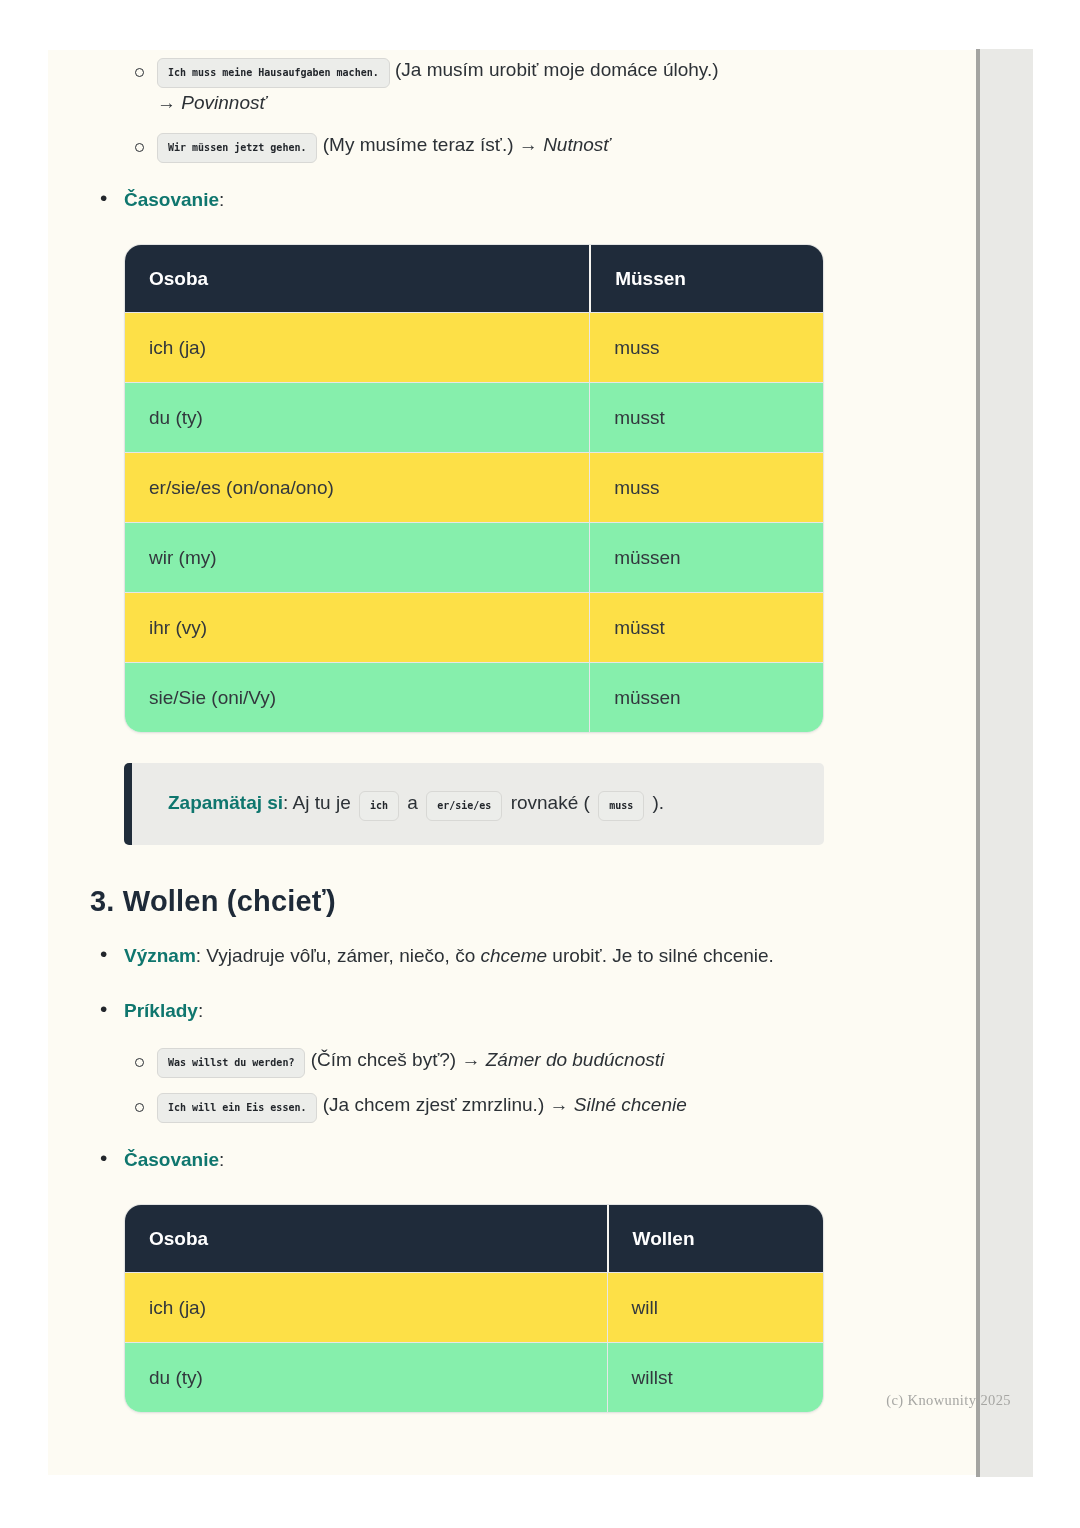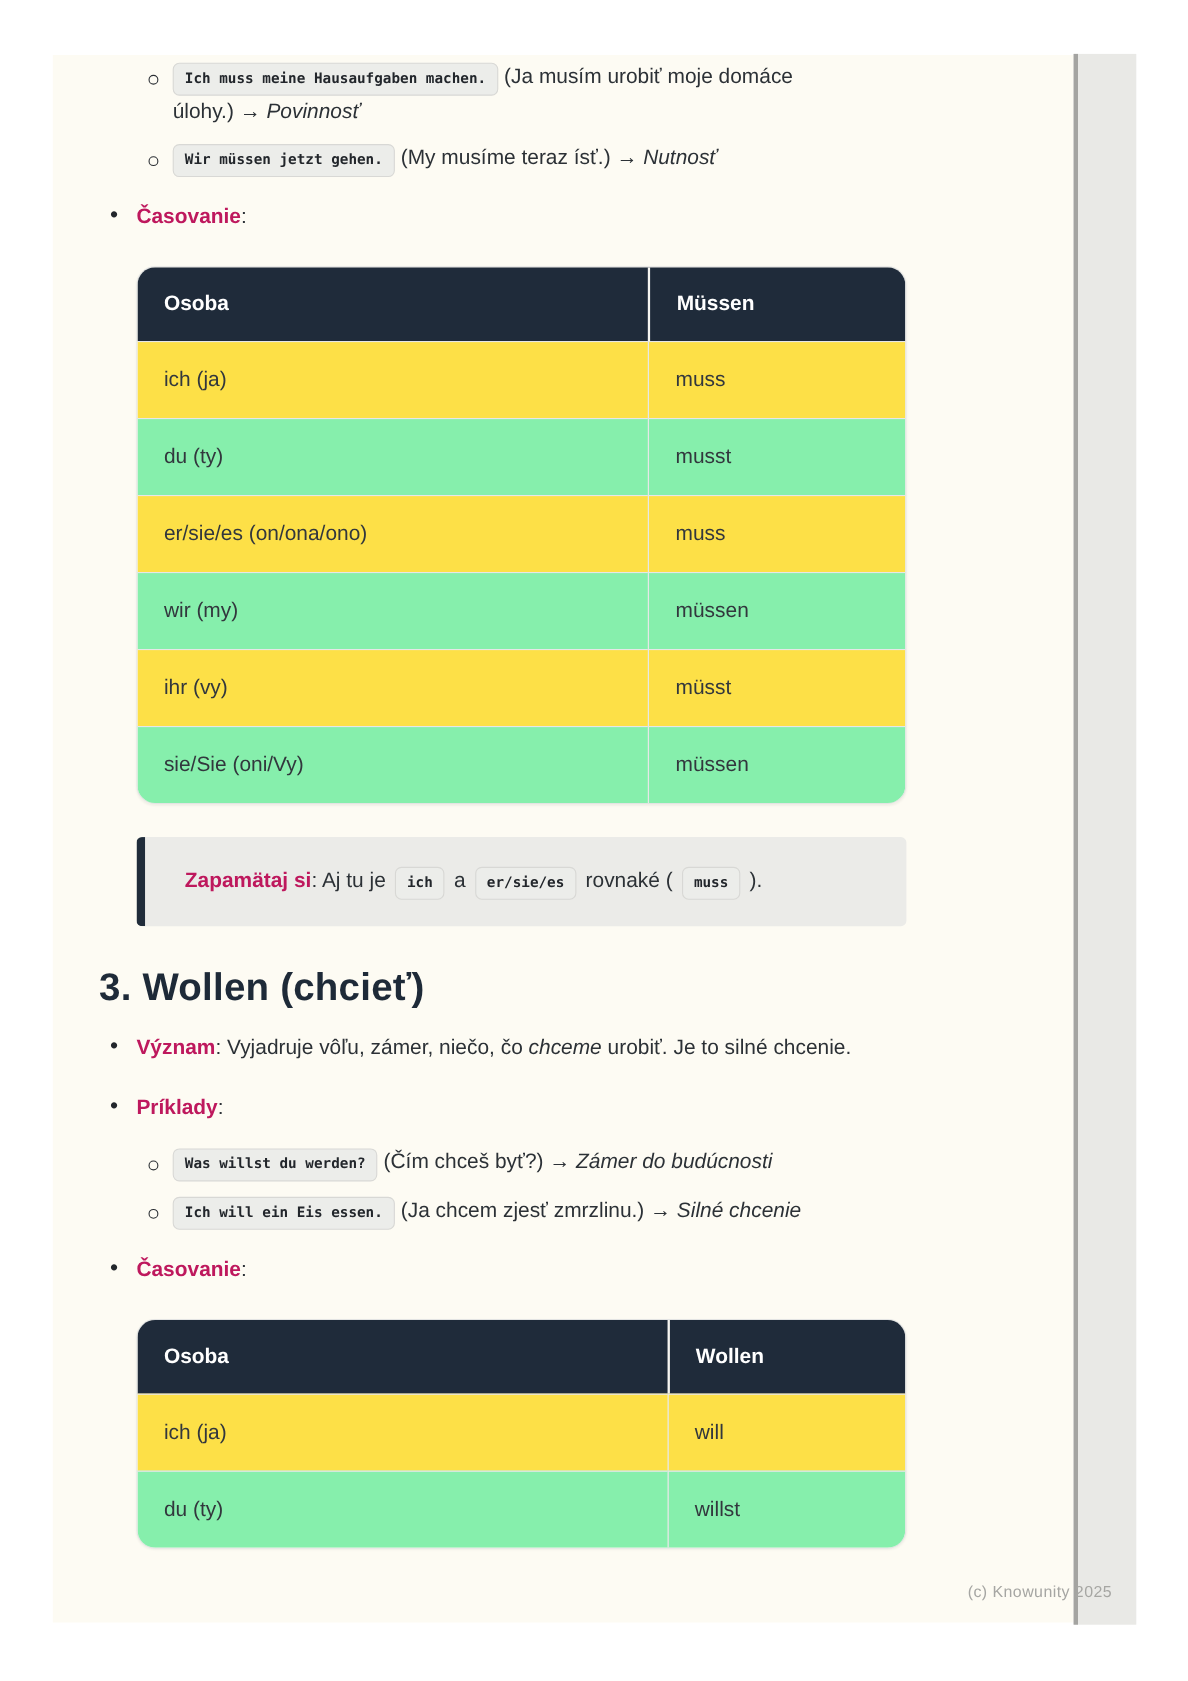--- a/index.html
+++ b/index.html
@@ -36,26 +36,26 @@
   .sub-list { margin-left:10px; }
   .l2 { padding-left:23px; }
   .l2 > .m2 {
     position:absolute; left:1px; top:13px;
     width:9px; height:9px;
     border:1.7px solid #2b2f34; border-radius:50%;
     display:block;
   }
   .ex-item + .ex-item { margin-top:12px; }
   .narrow { max-width:575px; }
-  .b-label { font-weight:700; color:#be185d; }
+  .b-label { font-weight:700; color:#0f766e; }
   em.tag { font-style:italic; }
   
   .chip {
     font-family:"DejaVu Sans Mono","Liberation Mono",monospace;
-    font-size:13px; font-weight:700; color:#22262b;
+    font-size:10px; font-weight:700; color:#22262b;
     background:#ecedea;
     border:1px solid #d8d8d5;
     border-radius:6px;
     padding:4px 10px 5px 10px;
     white-space:nowrap;
     display:inline-block;
     line-height:19px;
     vertical-align:baseline;
   }
   
@@ -98,40 +98,41 @@
     background:#ebebe8;
     border-left:8px solid #202c3a;
     border-radius:5px;
     padding:24px 18px 24px 36px;
     font-size:19px; line-height:31px;
   }
   .callout .chip { margin:0 3px; }
   
   h2.sec {
     margin-top:38px; margin-left:-34px;
-    font-size:35px; line-height:36px;
+    font-size:29px; line-height:36px;
     font-weight:700; color:#1e2a38;
     letter-spacing:0.2px;
   }
   
   .edge-strip {
     position:absolute;
     left:976px; top:49px;
     width:57px; height:1428px;
     background:#e9e9e6;
     border-left:4px solid #a4a4a1;
   }
   
   .watermark {
     position:absolute;
-    top:1440px; right:69px;
+    top:1392px; right:69px;
     font-size:14.5px; letter-spacing:0.4px;
     color:#a6a6a3;
     z-index:5;
     white-space:nowrap;
+    font-family:Liberation Serif, serif;
   }
 </style>
 </head>
 <body>
 
 <div class="doc-page">
   <div class="content">
 
     <div class="sub-list">
       <div class="li l2 ex-item">

